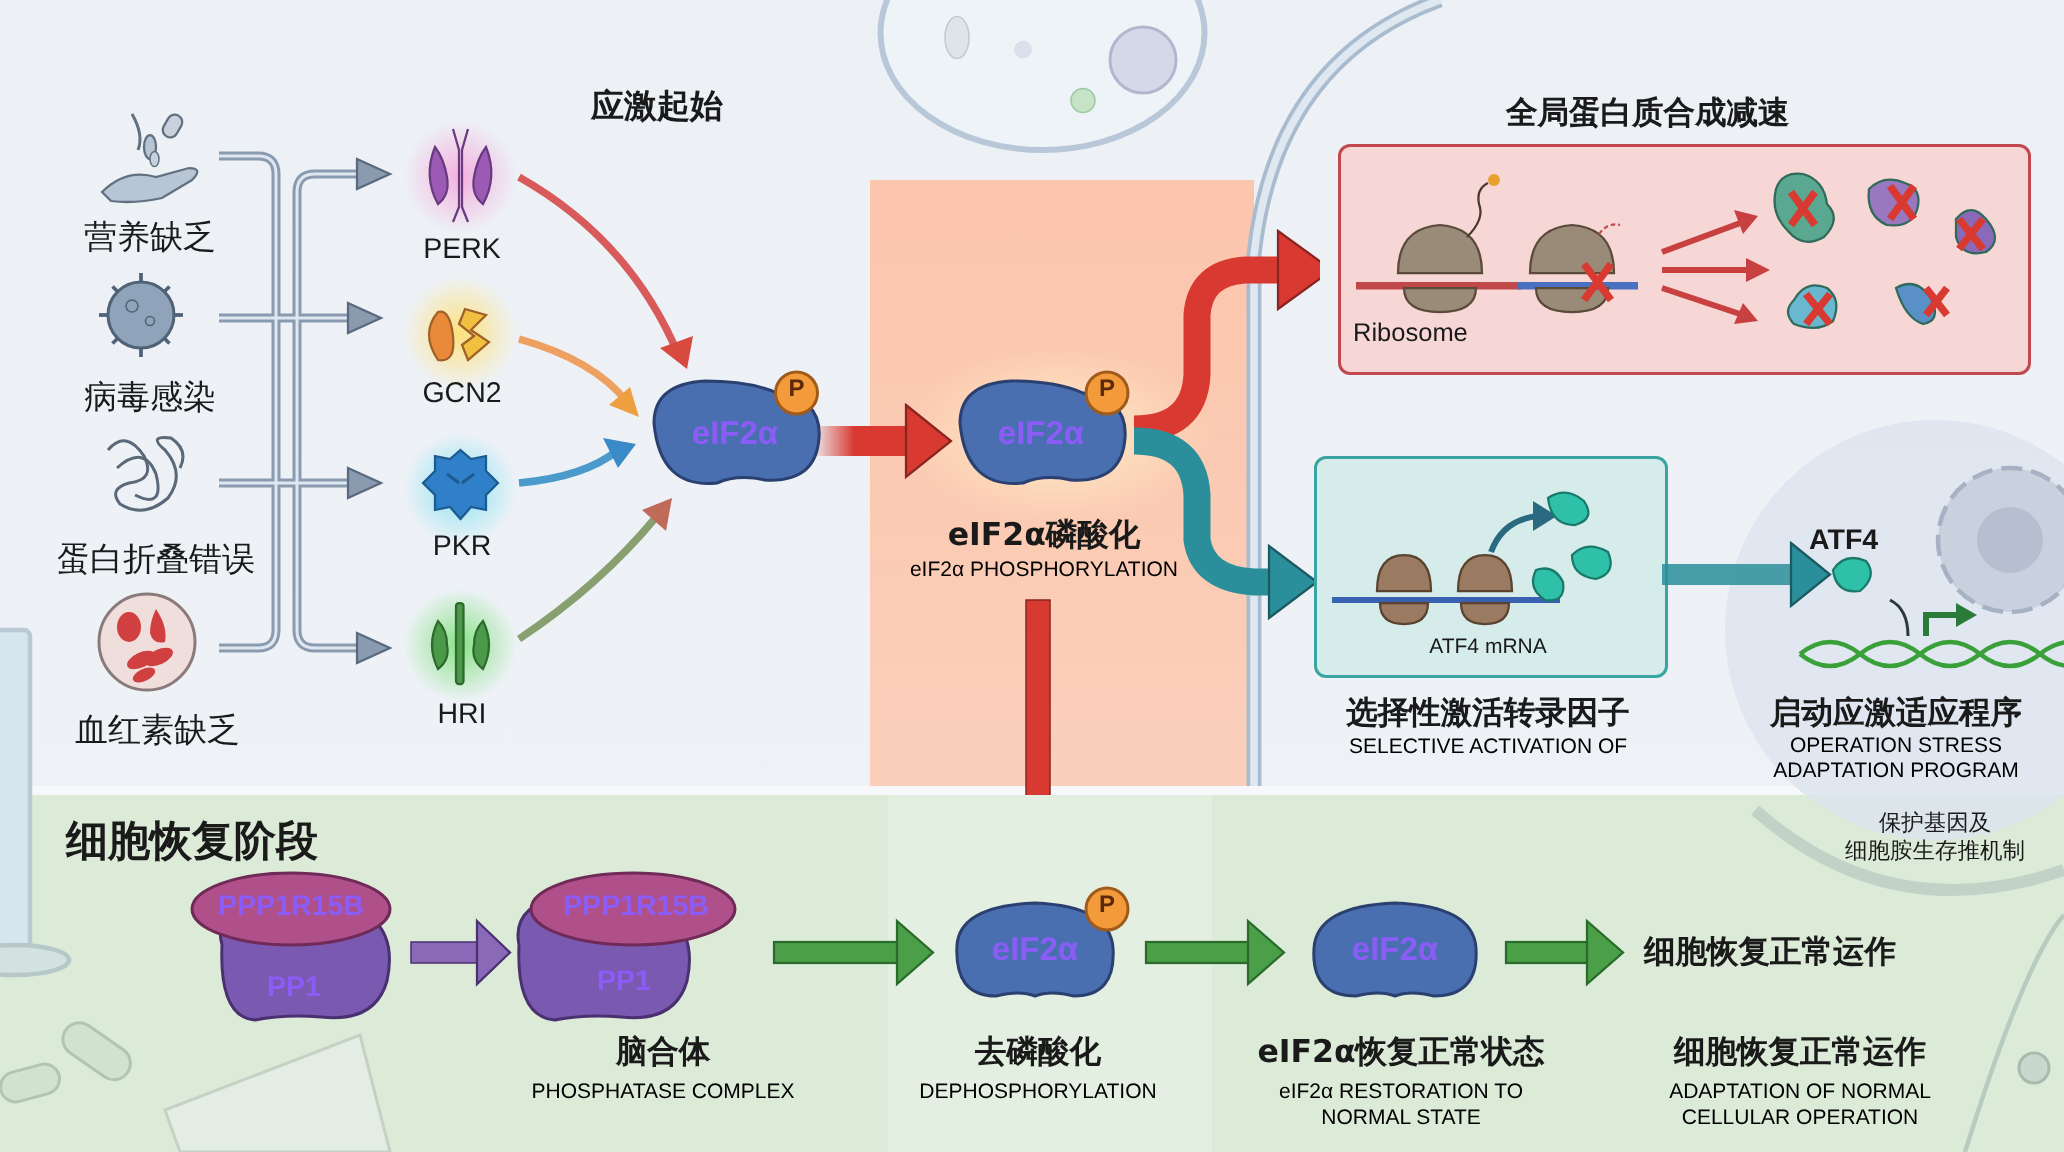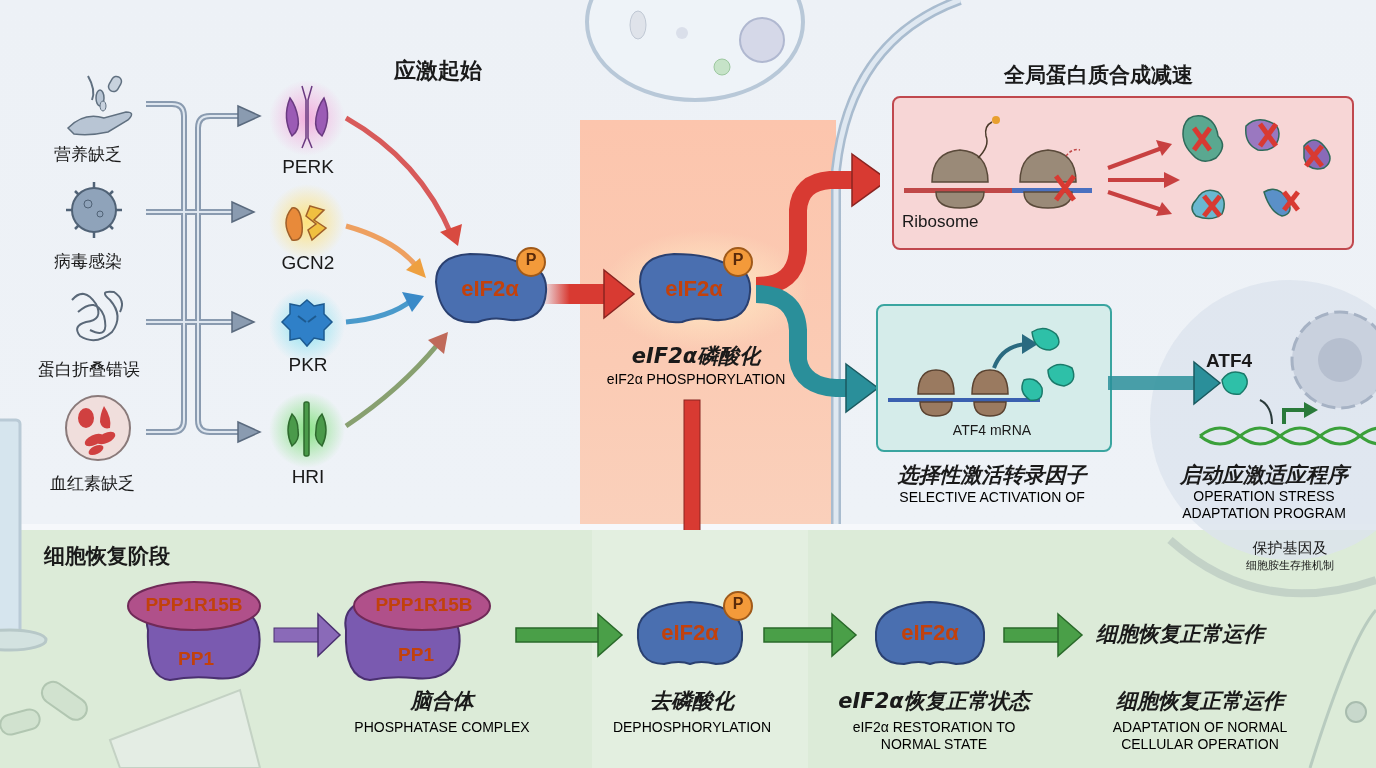--- a/index.html
+++ b/index.html
@@ -5,25 +5,25 @@
   html, body { margin:0; padding:0; }
   body { width:1376px; height:768px; overflow:hidden; position:relative; background:#eef2f7; font-family:"DejaVu Sans","Liberation Sans",sans-serif; color:#1a1a1a; }
   .abs { position:absolute; }
   .bg-top { left:0; top:0; width:1376px; height:524px; background:linear-gradient(180deg,#edf1f6,#eef2f7); }
   .bg-bottom { left:0; top:530px; width:1376px; height:238px; background:#dcebd8; }
   .bg-bottom-mid { left:592px; top:530px; width:216px; height:238px; background:#e3efe0; }
   .divider { left:0; top:524px; width:1376px; height:6px; background:#f6f8fb; }
   .phos-panel { left:580px; top:120px; width:256px; height:404px; background:linear-gradient(180deg,#fcc5ad,#fbcbb4 60%,#fad0bb); }
   .phos-glow { left:600px; top:230px; width:210px; height:120px; background:radial-gradient(ellipse at center, rgba(255,240,200,0.9), rgba(255,230,200,0) 70%); }
   .title { font-weight:bold; font-size:22px; white-space:nowrap; }
-  .label-zh { font-size:17px; white-space:nowrap; text-align:left; }
+  .label-zh { font-size:22px; white-space:nowrap; text-align:right; }
   .kinase-label { font-size:19px; font-family:"Liberation Sans",sans-serif; text-align:center; width:80px; }
-  .sub-zh-b { font-weight:bold; font-size:21px; white-space:nowrap; text-align:center;font-style:italic; }
+  .sub-zh-b { font-weight:bold; font-size:21px; white-space:nowrap; text-align:center; }
   .sub-en { font-size:14px; font-family:"Liberation Sans",sans-serif; white-space:nowrap; text-align:center; color:#000000; line-height:17px; }
-  .blob-text { font-family:"Liberation Sans",sans-serif; font-weight:bold; color:#c2410c; font-size:22px; text-align:center; }
+  .blob-text { font-family:"Liberation Sans",sans-serif; font-weight:bold; color:#8b5cf6; font-size:22px; text-align:center; }
   .box-red { left:892px; top:96px; width:458px; height:150px; border:2px solid #c0484e; border-radius:8px; background:#f7d6d6; }
   .box-teal { left:876px; top:304px; width:232px; height:144px; border:2px solid #3aa5a0; border-radius:8px; background:#d5ecea; }
 </style>
 </head>
 <body>
 
 <div class="abs bg-top"></div>
 <div class="abs bg-bottom"></div>
 <div class="abs bg-bottom-mid"></div>
 <div class="abs divider"></div>
@@ -50,21 +50,21 @@
   <ellipse cx="10" cy="640" rx="36" ry="10" fill="#d3e2e0" stroke="#b7c8c8" stroke-width="3"></ellipse>
   <rect x="40" y="690" width="50" height="22" rx="11" fill="#d1e2cf" stroke="#b1c6b1" stroke-width="2" transform="rotate(35 65 700)"></rect>
   <rect x="0" y="712" width="40" height="20" rx="10" fill="#d1e2cf" stroke="#b1c6b1" stroke-width="2" transform="rotate(-15 20 722)"></rect>
   <path d="M110 740 L240 690 L260 768 L120 768 Z" fill="#e4ede4" stroke="#c4d2c4" stroke-width="2"></path>
   <path d="M1310 768 Q1350 640 1376 610" fill="none" stroke="#b8cbbf" stroke-width="3"></path>
   <circle cx="1356" cy="712" r="10" fill="#c8d8cc" stroke="#a8bcae" stroke-width="2"></circle>
 </svg>
 
 <div class="abs title" style="left:394px;top:32px;margin-top:24px;">应激起始</div>
 <div class="abs title" style="left:1004px;top:61px;font-size:21px;">全局蛋白质合成减速</div>
-<div class="abs title" style="left:44px;top:542px;font-size:21px;">细胞恢复阶段</div>
+<div class="abs title" style="left:44px;top:542px;font-size:28px;">细胞恢复阶段</div>
 
 <svg class="abs" style="left:0;top:0" width="880" height="530">
   <defs>
     <radialGradient id="gPerk">
         <stop offset="0" stop-color="#f4a0d8" stop-opacity="0.8"></stop>
         <stop offset="1" stop-color="#f4a0d8" stop-opacity="0"></stop>
       </radialGradient>
     <radialGradient id="gGcn">
         <stop offset="0" stop-color="#ffe070" stop-opacity="0.9"></stop>
         <stop offset="1" stop-color="#ffe070" stop-opacity="0"></stop>
@@ -300,21 +300,21 @@
   <g fill="none" stroke="#3aa03a" stroke-width="3">
     <path d="M100 96 Q120 80 140 96 T180 96 T220 96 T260 96 T300 96"></path>
     <path d="M100 96 Q120 112 140 96 T180 96 T220 96 T260 96 T300 96"></path>
   </g>
 </svg>
 <div class="abs" style="left:1206px;top:350px;font-weight:bold;font-size:19px;font-family:'Liberation Sans',sans-serif;">ATF4</div>
 <div class="abs sub-zh-b" style="left:1164px;top:461px;width:200px;">启动应激适应程序</div>
 <div class="abs sub-en" style="left:1164px;top:488px;width:200px;">OPERATION STRESS</div>
 <div class="abs sub-en" style="left:1164px;top:505px;width:200px;">ADAPTATION PROGRAM</div>
 <div class="abs" style="left:1210px;top:539px;width:160px;text-align:center;font-size:15px;">保护基因及</div>
-<div class="abs" style="left:1210px;top:558px;width:160px;text-align:center;font-size:11px;">细胞胺生存推机制</div>
+<div class="abs" style="left:1210px;top:558px;width:160px;text-align:center;font-size:15px;">细胞胺生存推机制</div>
 
 <svg class="abs" style="left:0;top:530px" width="1376" height="238">
 
   <g>
     <path d="M148 100 Q140 70 186 66 Q236 64 248 82 Q264 96 258 124 Q250 152 214 148 Q190 146 170 150 Q146 148 148 100 Z" fill="#7a5ab0" stroke="#4a3070" stroke-width="2"></path>
     <ellipse cx="194" cy="76" rx="66" ry="24" fill="#b0508a" stroke="#702a58" stroke-width="2"></ellipse>
   </g>
   <rect x="274" y="98" width="46" height="14" fill="#8a6ab8" stroke="#4a3070" stroke-width="1"></rect>
   <polygon points="318,84 340,105 318,126" fill="#8a6ab8" stroke="#4a3070" stroke-width="1.5"></polygon>
 

